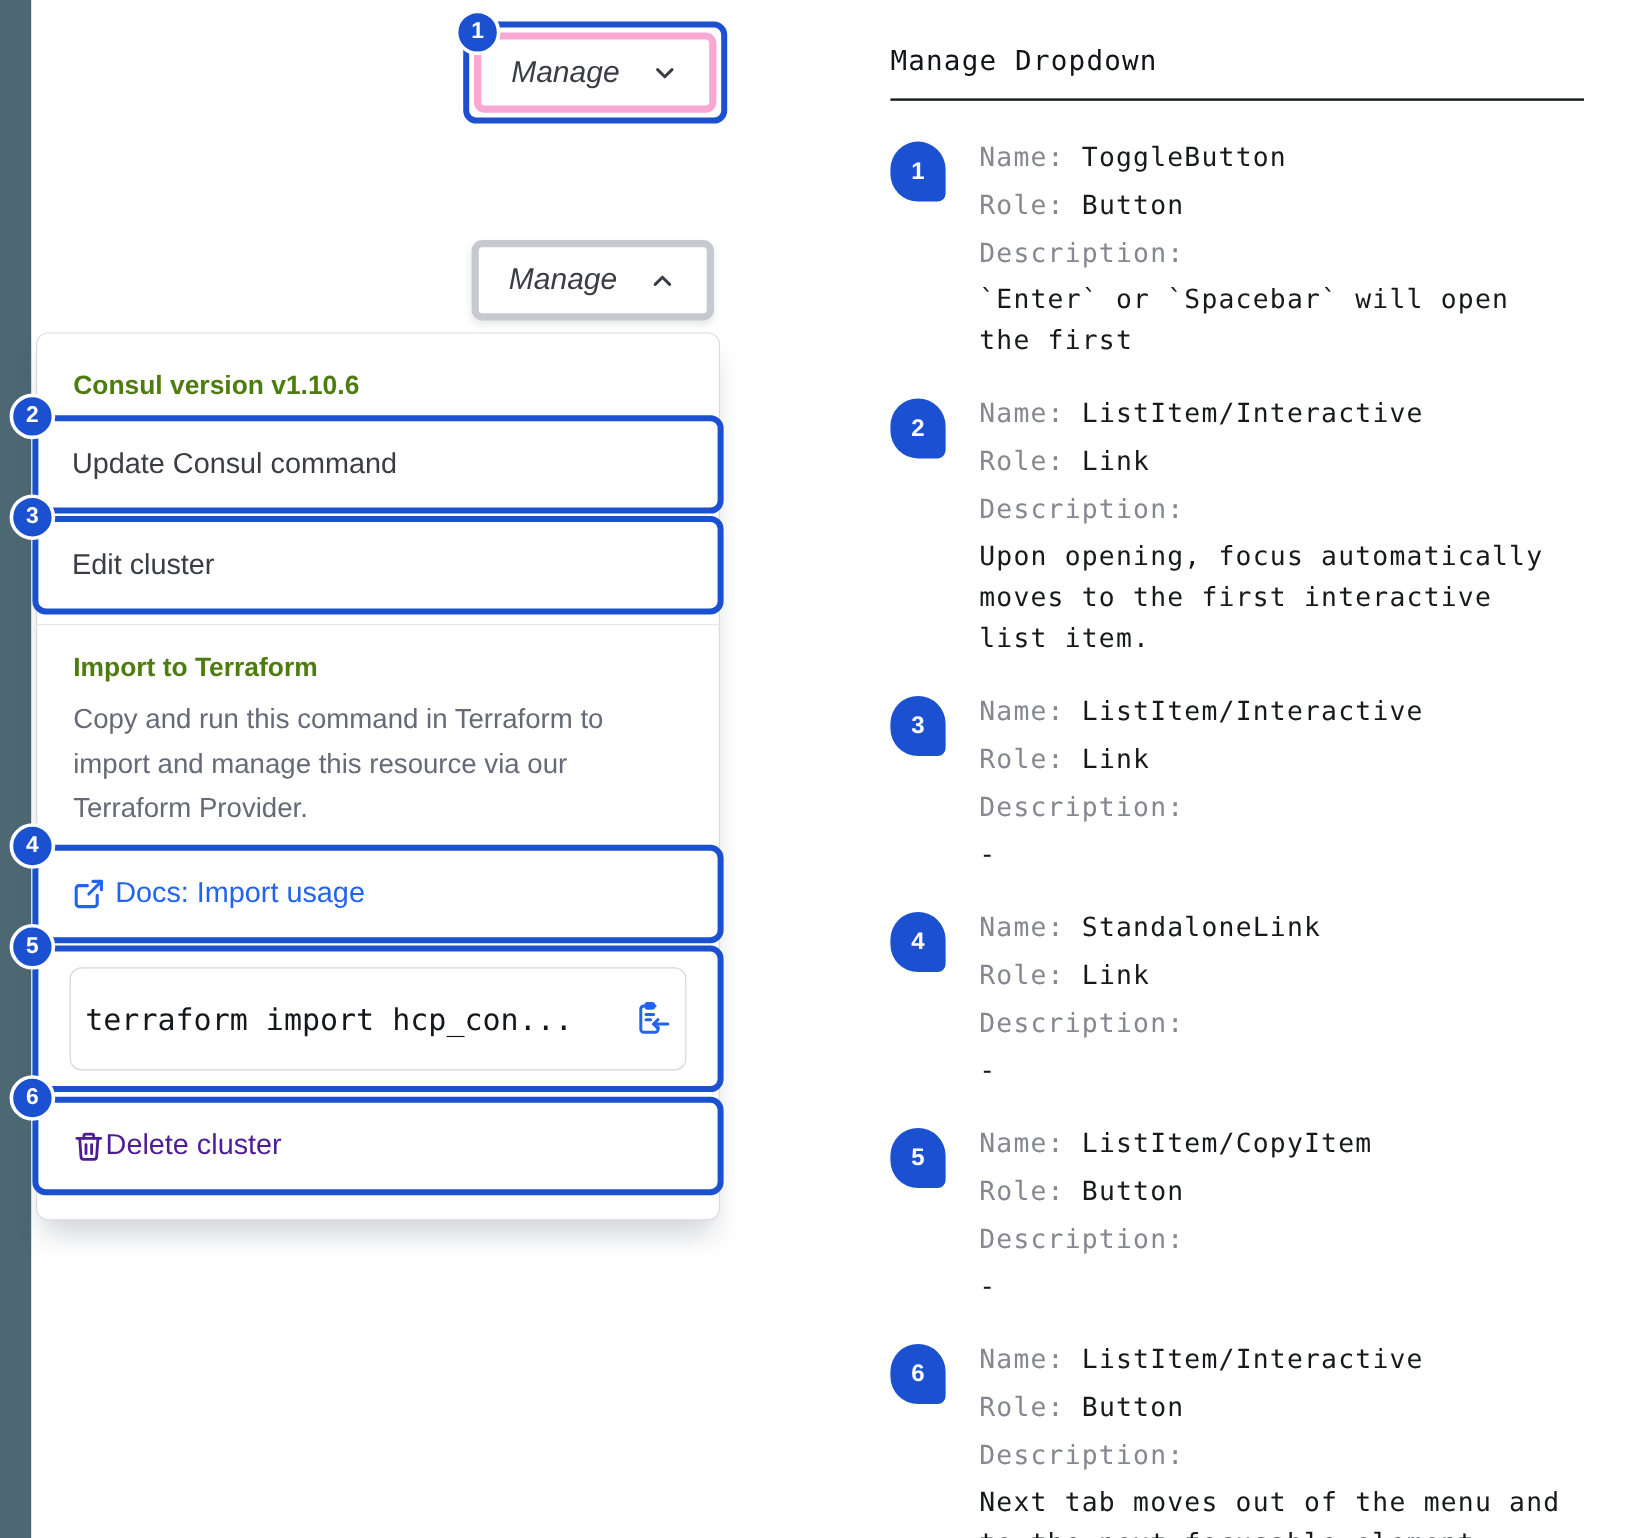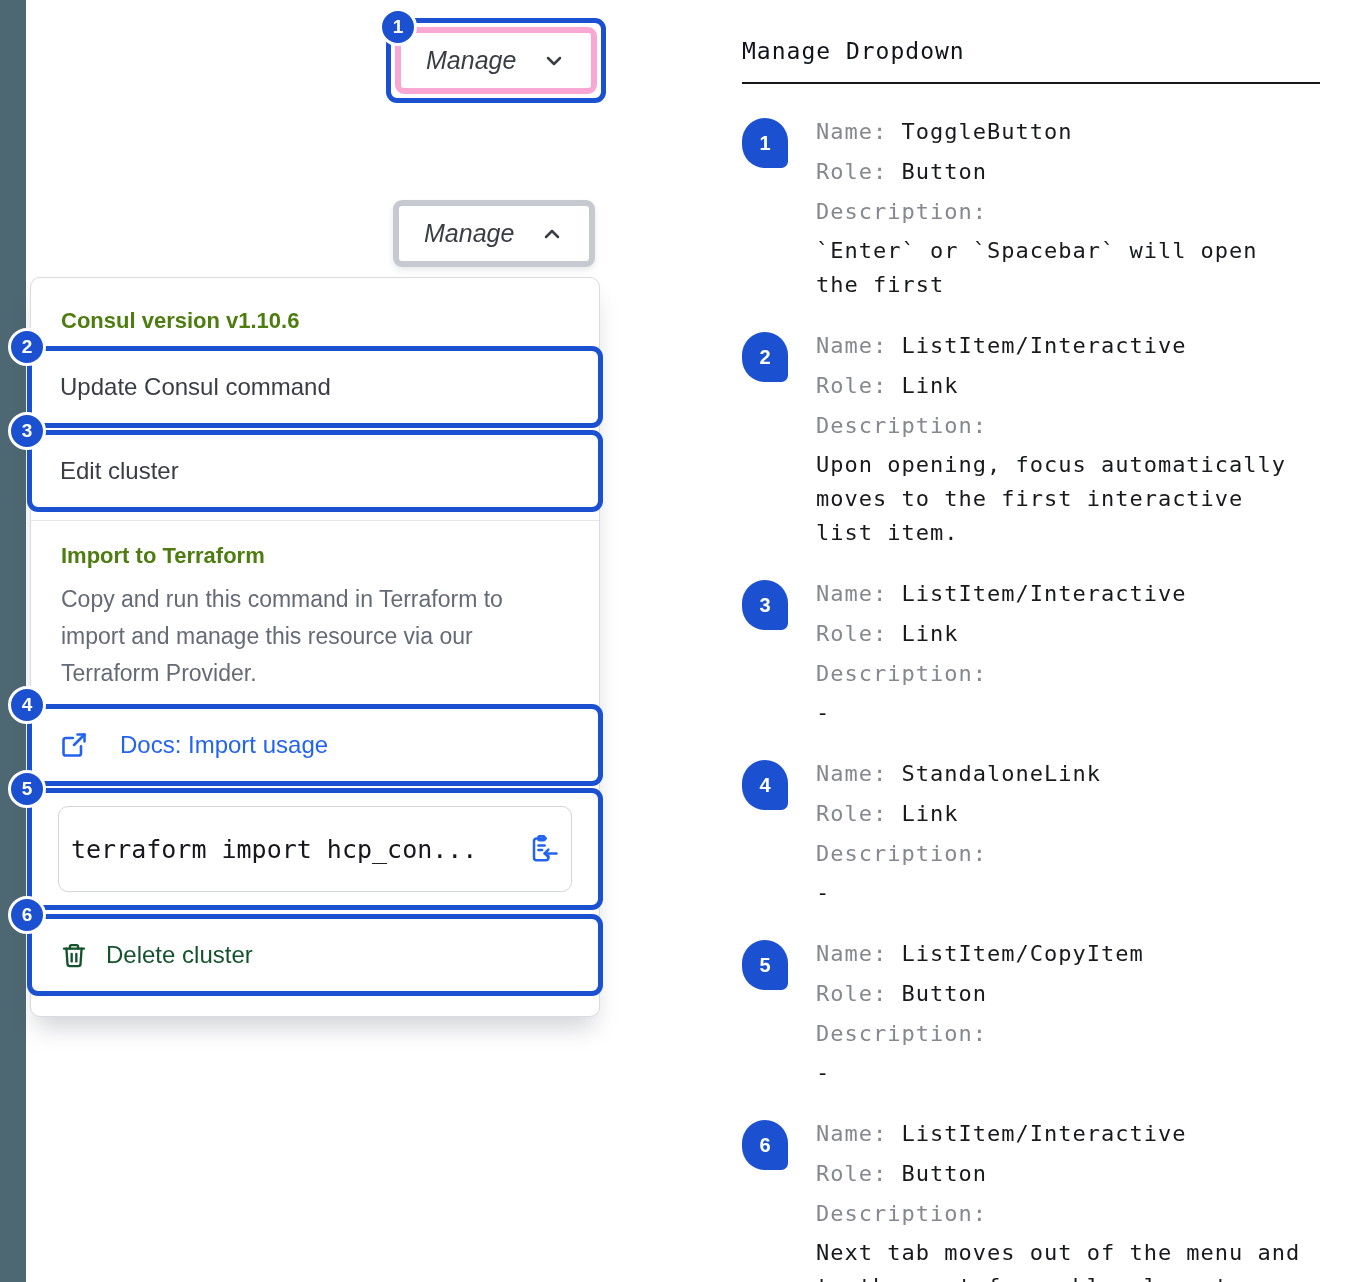--- a/index.html
+++ b/index.html
@@ -32,27 +32,27 @@
            padding:30px 0 18px; }
 
   .panel-header { padding:0 30px; font-size:22px; font-weight:700; color:#4d7c0f; margin-bottom:12px; }
   .panel .annot.item { margin:0 -4px 2px; }
   .panel .annot.item .badge { left:-24px; top:-23px; }
 
   .menu-item { padding:22px 28px; font-size:24px; color:#3b3d45; cursor:pointer; }
   .divider { border-top:1px solid #e4e6ea; margin:8px 0 22px; }
   .menu-desc { margin:8px 30px 12px; width:450px; font-size:23px; line-height:37px; color:#656a76; }
 
-  .menu-item.link { display:flex; align-items:center; gap:32px; color:#2263f0; }
+  .menu-item.link { display:flex; align-items:center; gap:8px; color:#2263f0; }
   .copy-pad { padding:13px 26px; }
   .code-box { border:1.5px solid #d2d5da; border-radius:10px; padding:27px 12px;
               display:flex; align-items:center; justify-content:space-between; cursor:pointer; }
   .code-box code { font-family:"DejaVu Sans Mono", monospace; font-size:25px; color:#15171c; }
   .code-box svg { color:#2263f0; flex:none; }
-  .menu-item.danger { display:flex; align-items:flex-start; gap:18px; color:#14532d; }
+  .menu-item.danger { display:flex; align-items:flex-start; color:#4c1d95; }
 
   .mt4 { margin-top:4px !important; }
   .mt8 { margin-top:8px !important; }
 
   
   .legend { position:absolute; left:742px; top:38px; width:578px;
             font-family:"DejaVu Sans Mono", monospace; letter-spacing:1px; }
   .legend-title { font-size:23px; font-weight:400; color:#101318; margin-bottom:18px; }
   .legend hr { border:0; border-top:2.5px solid #17191d; margin:0 0 28px; }
   .legend-item { display:grid; grid-template-columns:74px 1fr; margin-bottom:24px; }

